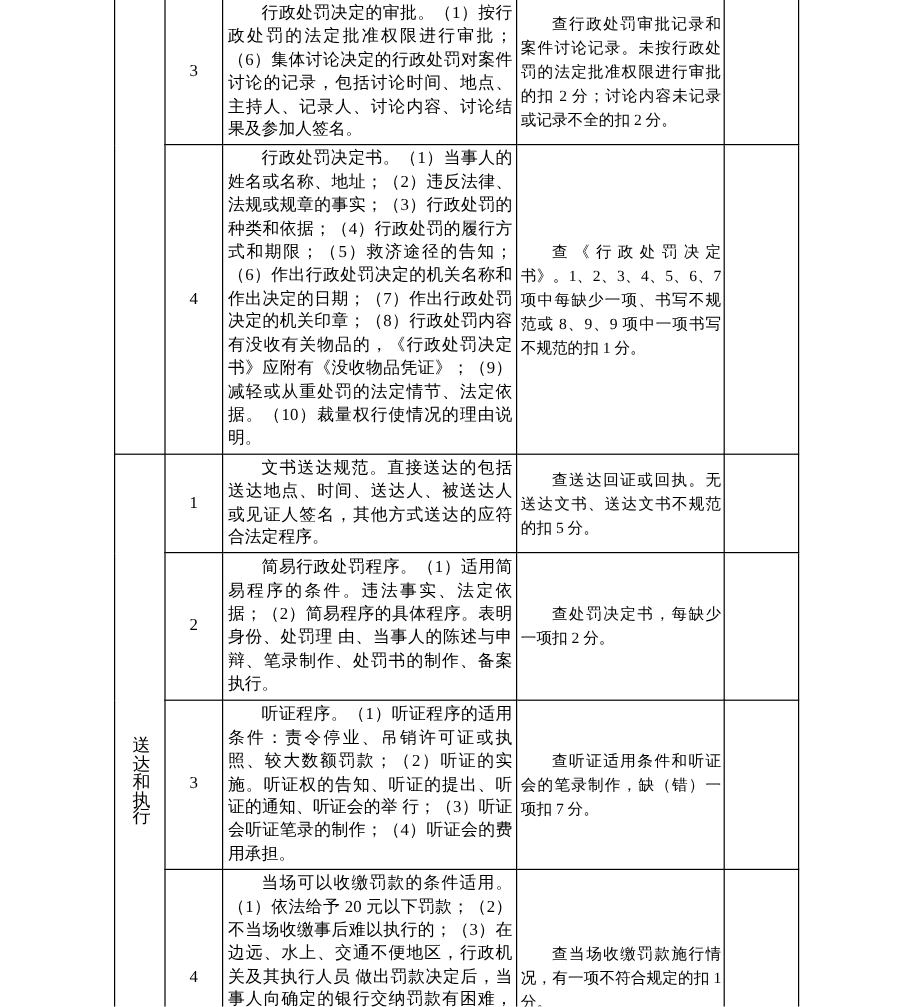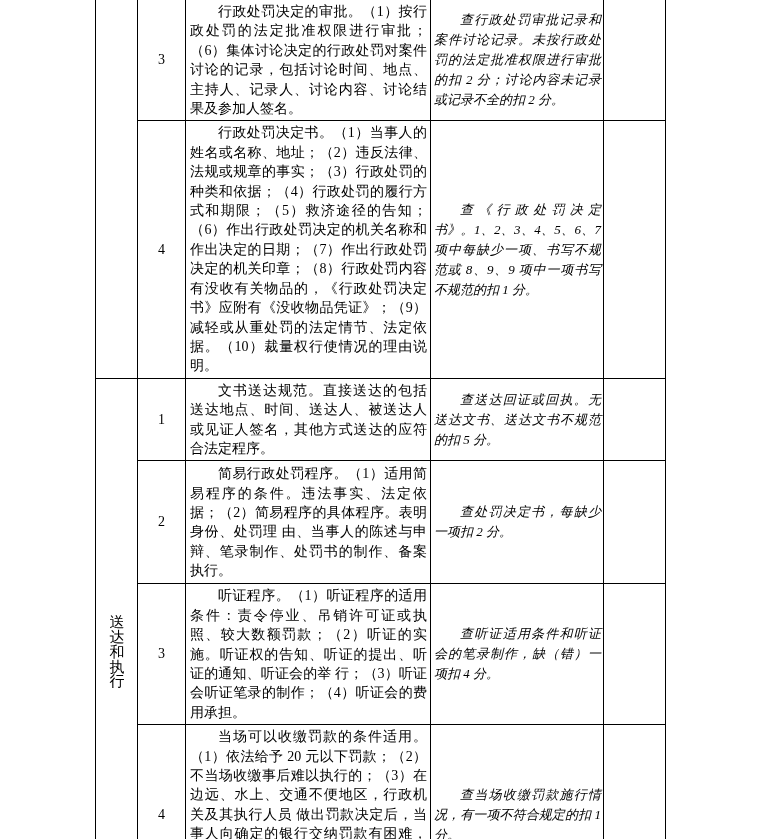--- a/index.html
+++ b/index.html
@@ -61,21 +61,20 @@
     line-height: 19.4px;
     text-align: justify;
     text-indent: 2em;
   }
   td.check-cell .cell-text {
     padding: 2px 2px 2px 3px;
     font-size: 13px;
     line-height: 20px;
     text-align: justify;
     text-indent: 2em;
-    font-style: italic;
   }
   td.score-cell {
     background: #ffffff;
   }
 </style>
 </head>
 <body>
 
 <div class="page">
   <table class="grid">
@@ -132,21 +131,21 @@
             <div class="cell-text">查处罚决定书，每缺少一项扣 2 分。</div>
           </td>
       <td class="score-cell"><span></span></td>
     </tr>
     <tr style="height:137px;">
       <td class="num-cell"><span>3</span></td>
       <td class="desc-cell">
             <div class="cell-text">听证程序。（1）听证程序的适用条件：责令停业、吊销许可证或执照、较大数额罚款；（2）听证的实施。听证权的告知、听证的提出、听证的通知、听证会的举 行；（3）听证会听证笔录的制作；（4）听证会的费用承担。</div>
           </td>
       <td class="check-cell">
-            <div class="cell-text">查听证适用条件和听证会的笔录制作，缺（错）一项扣 4 分。</div>
+            <div class="cell-text">查听证适用条件和听证会的笔录制作，缺（错）一项扣 7 分。</div>
           </td>
       <td class="score-cell"><span></span></td>
     </tr>
     <tr style="height:164px;">
       <td class="num-cell"><span>4</span></td>
       <td class="desc-cell">
             <div class="cell-text">当场可以收缴罚款的条件适用。（1）依法给予 20 元以下罚款；（2）不当场收缴事后难以执行的；（3）在边远、水上、交通不便地区，行政机关及其执行人员 做出罚款决定后，当事人向确定的银行交纳罚款有困难，经当事人提出，行政机关及其执行人员可以当场收缴罚款；（4）收缴罚款的上缴。</div>
           </td>
       <td class="check-cell">
             <div class="cell-text">查当场收缴罚款施行情况，有一项不符合规定的扣 1 分。</div>

